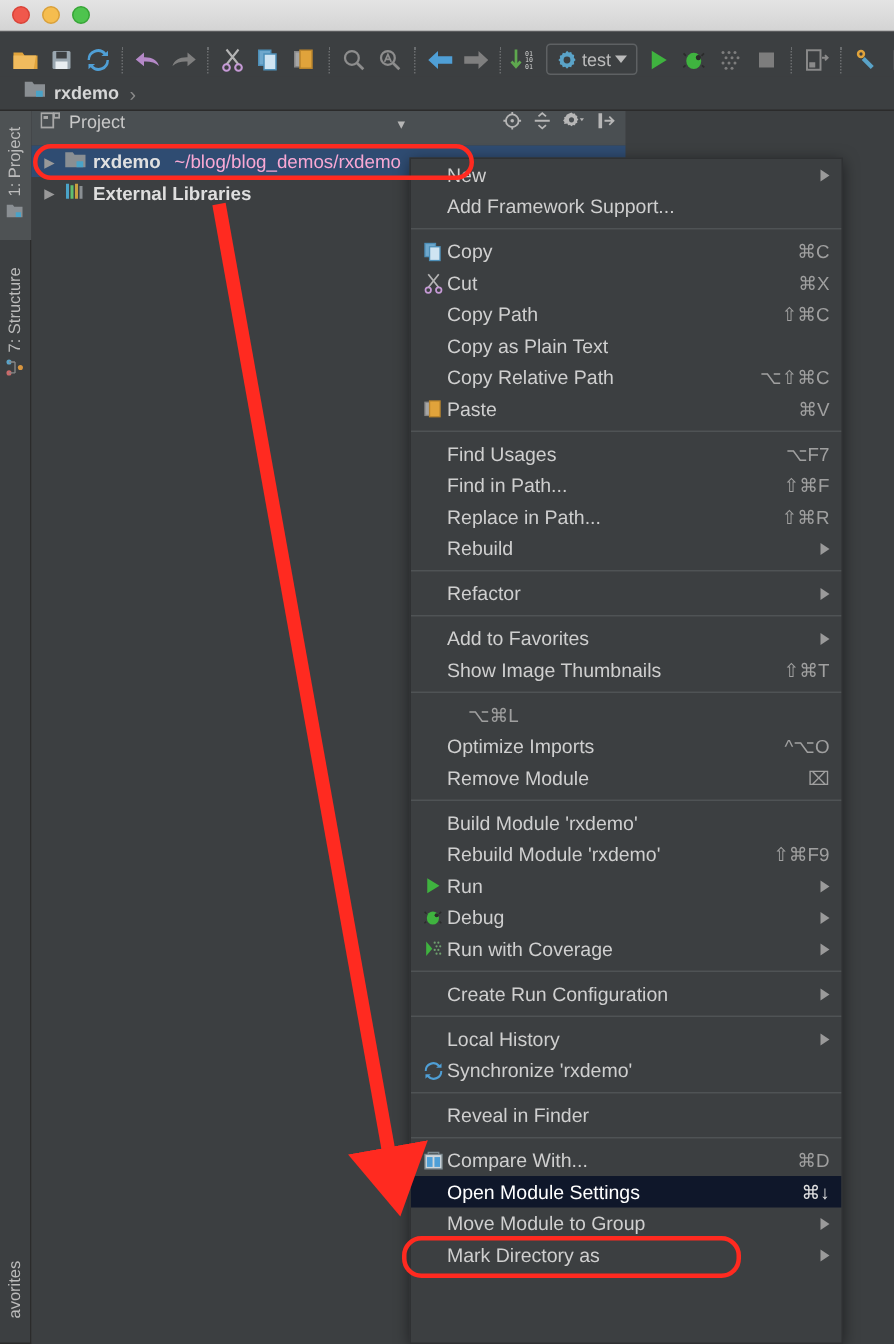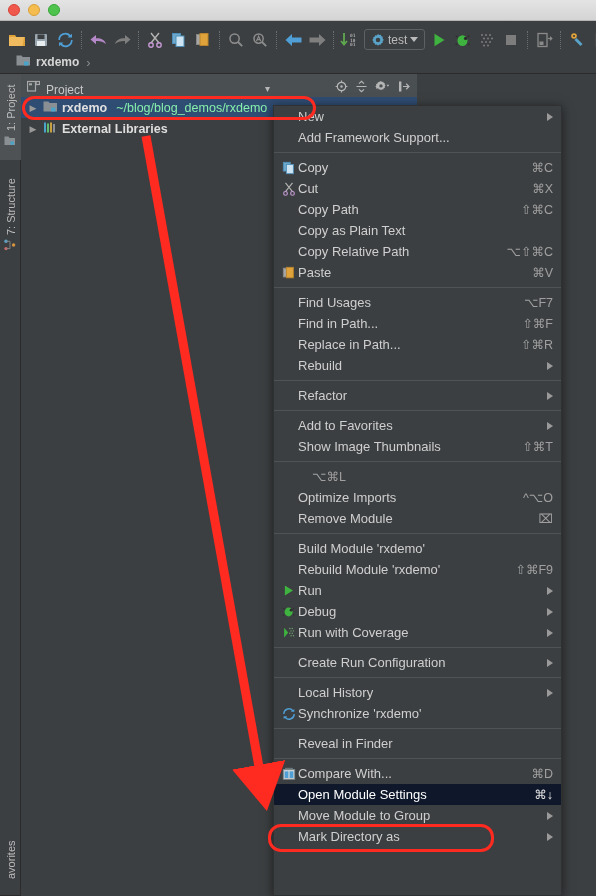--- a/index.html
+++ b/index.html
@@ -76,35 +76,35 @@
     margin-bottom: 4px;
   }
 
   
   .projpanel {
     position: absolute; left: 21px; top: 74px; width: 575px; height: 822px;
     background: #3c3f41;
   }
   .panel-header {
     position: absolute; left: 0; top: 0; width: 396px; height: 23px;
-    background: #4a4f52; display: flex; align-items: flex-end;
+    background: #4a4f52; display: flex; align-items: flex-start;
     padding: 0 6px; gap: 6px;
   }
   .panel-title { color: #c8c8c8; font-size: 12px; flex: 1; }
   .panel-hdr-icons { display: flex; align-items: center; gap: 7px; }
 
   .tree { position: absolute; left: 0; top: 23px; width: 396px; }
   .tree-row {
     height: 21px; display: flex; align-items: center;
     gap: 4px; padding-left: 6px; font-size: 12.5px;
   }
   .tree-row.selected { background: #2f4c72; }
   .tw { width: 12px; color: #999; font-size: 9px; text-align: center; }
   .node-name { color: #e0e0e0; font-weight: bold; }
-  .node-path { color: #86efac; font-weight: normal; margin-left: 5px; }
+  .node-path { color: #f9a8d4; font-weight: normal; margin-left: 5px; }
   .node-plain { color: #dedede; font-weight: bold; }
 
   
   .ctxmenu {
     position: absolute; left: 273px; top: 105px;
     width: 289px; height: 791px;
     background: #3c3f41;
     border: 1px solid #2f3133;
     box-shadow: 0 2px 10px rgba(0,0,0,.55);
     overflow: hidden;

